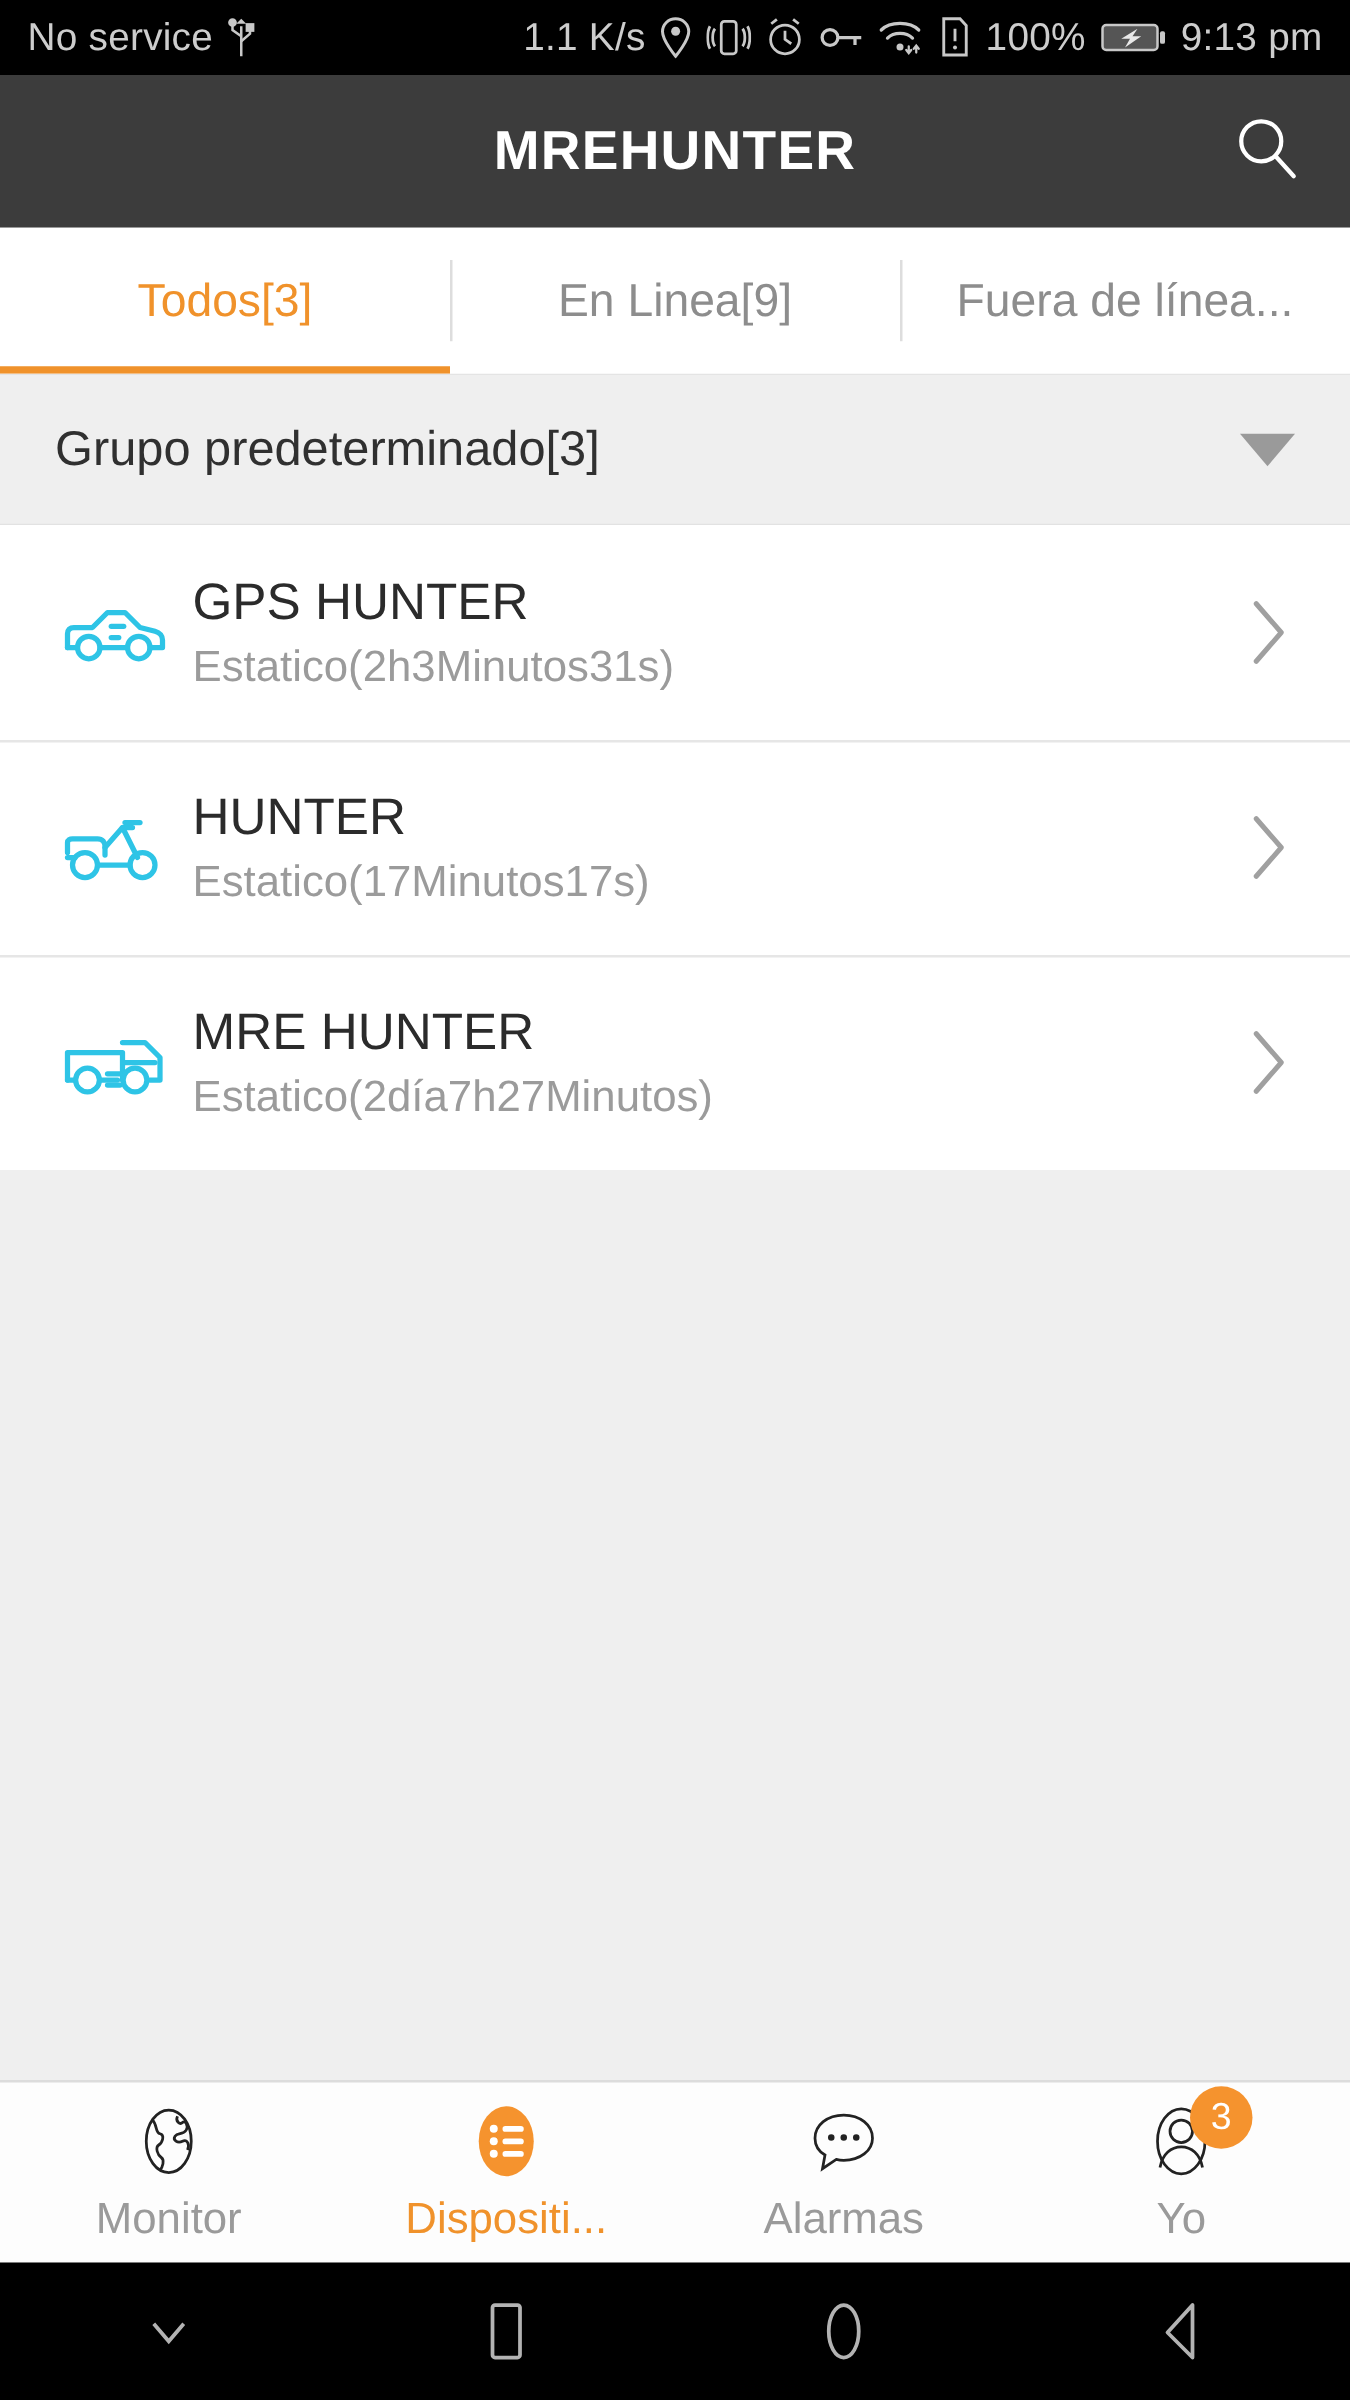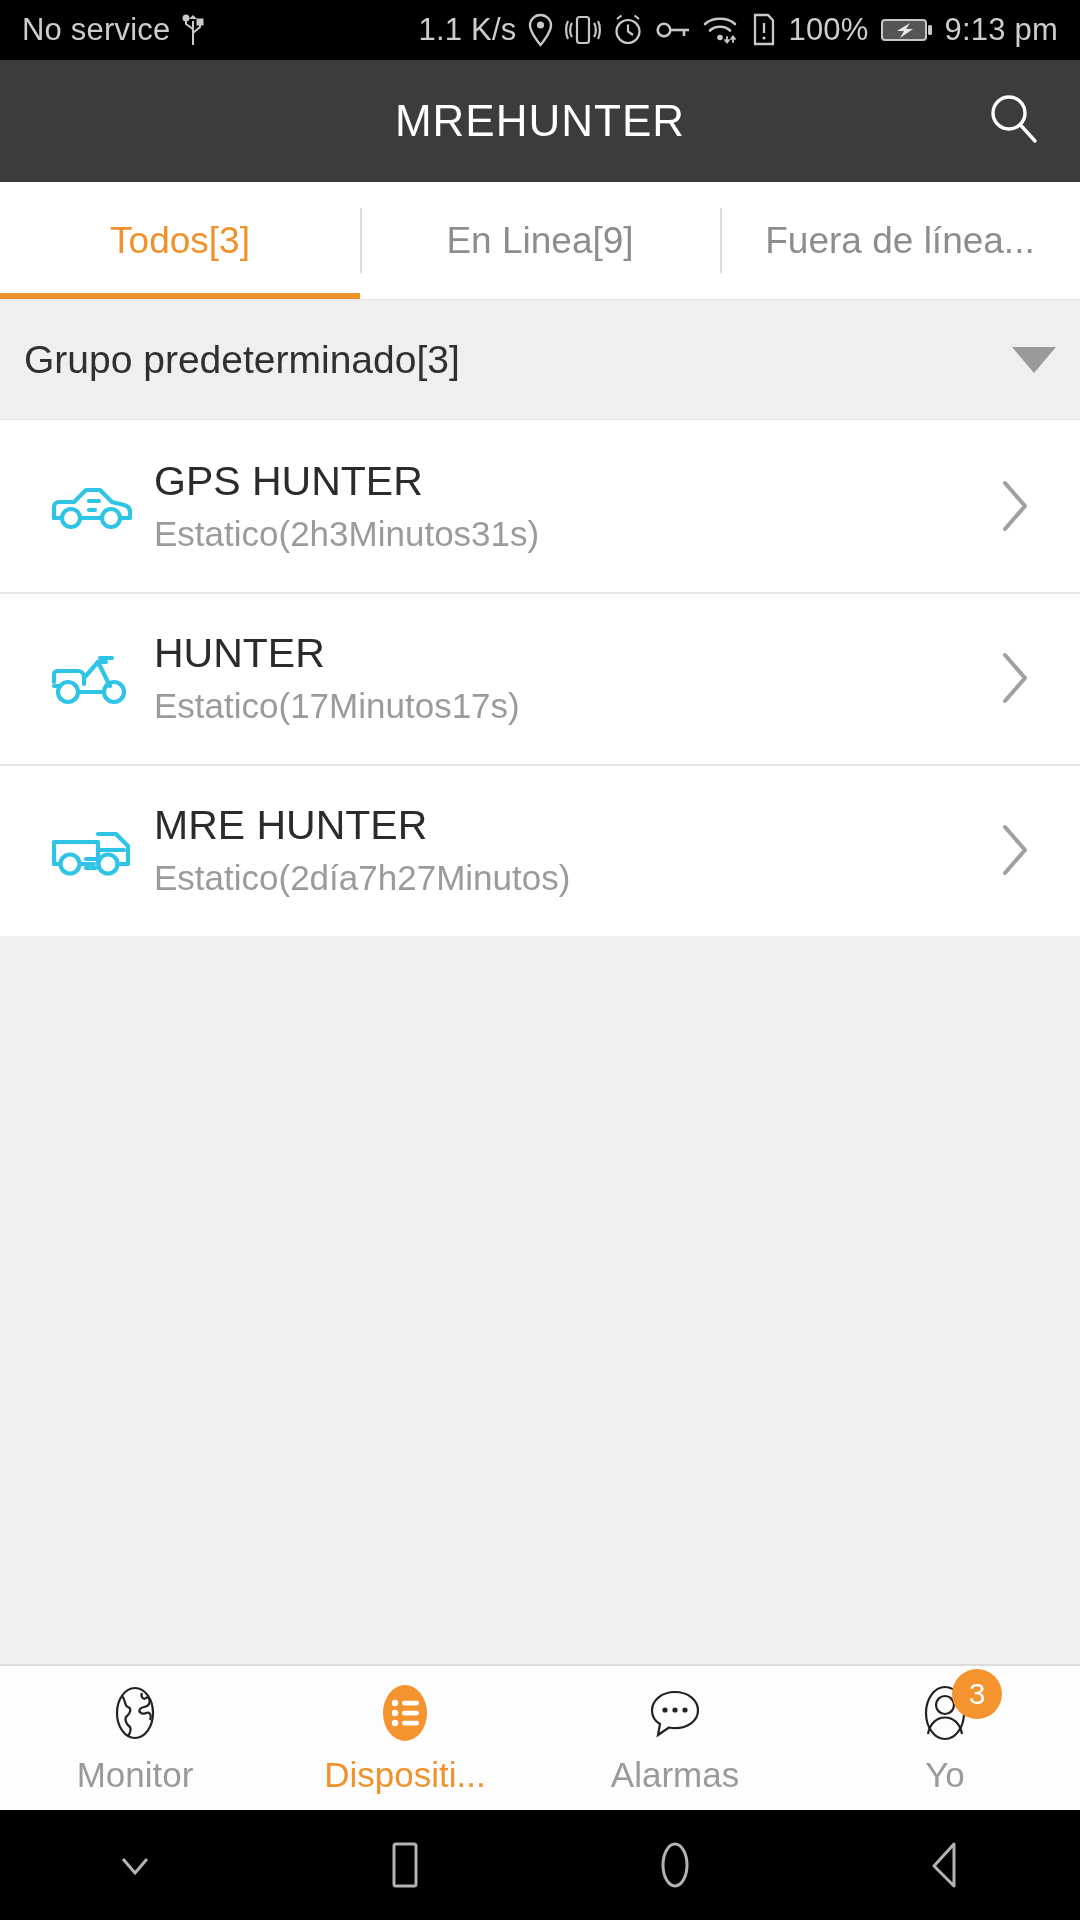--- a/index.html
+++ b/index.html
@@ -21,21 +21,21 @@
   .sb-right { display:flex; align-items:center; gap:11px; margin-left:auto;text-align:right; }
   .sb-text { font-size:31px; color:#cdcdcd; letter-spacing:.2px; white-space:nowrap; }
   .sb-ico { display:inline-flex; align-items:center; justify-content:center; }
   .sb-ico svg { display:block; }
 
   
   .titlebar {
     height:122px; background:#3c3c3c; flex-shrink:0;
     display:flex; align-items:center; justify-content:center; position:relative;
   }
-  .title-text { color:#fff; font-size:44px; letter-spacing:1px; font-weight:400; }
+  .title-text { color:#fff; font-size:44px; letter-spacing:1px; font-weight:700; }
   .search-btn {
     position:absolute; right:28px; top:50%; transform:translateY(-50%);
     width:76px; height:76px; display:flex; align-items:center; justify-content:center;
   }
 
   
   .tabs {
     height:118px; background:#fff; flex-shrink:0;
     display:flex; align-items:stretch; border-bottom:1px solid #e4e4e4;
   }
@@ -48,21 +48,21 @@
     width:2px; background:#dddddd;
   }
   .tab.active { color:#f0922b; }
   .tab.active::after {
     content:""; position:absolute; left:0; right:0; bottom:0; height:6px; background:#f0922b;
   }
 
   
   .group-header {
     height:120px; background:#efefef; flex-shrink:0;
-    display:flex; align-items:center; padding:0 24px;
+    display:flex; align-items:center; padding:0 44px;
     border-bottom:1px solid #e2e2e2;
   }
   .group-title { font-size:39px; color:#303030; }
   .group-caret {
     margin-left:auto; width:0; height:0;
     border-left:22px solid transparent; border-right:22px solid transparent;
     border-top:26px solid #9a9a9a;
   }
 
   

